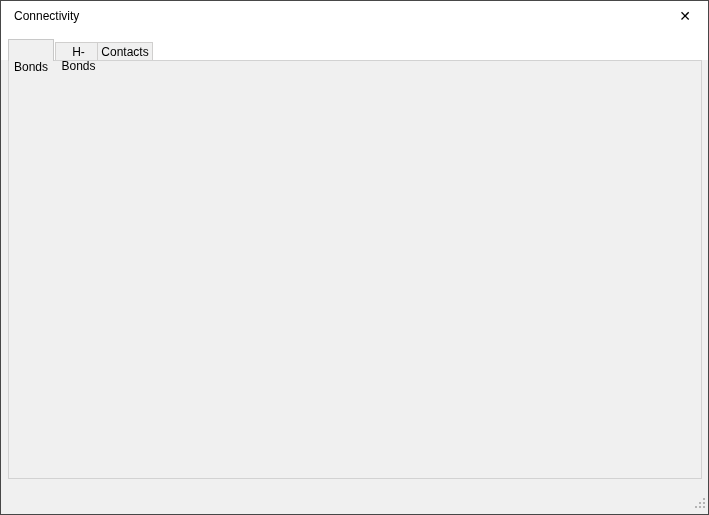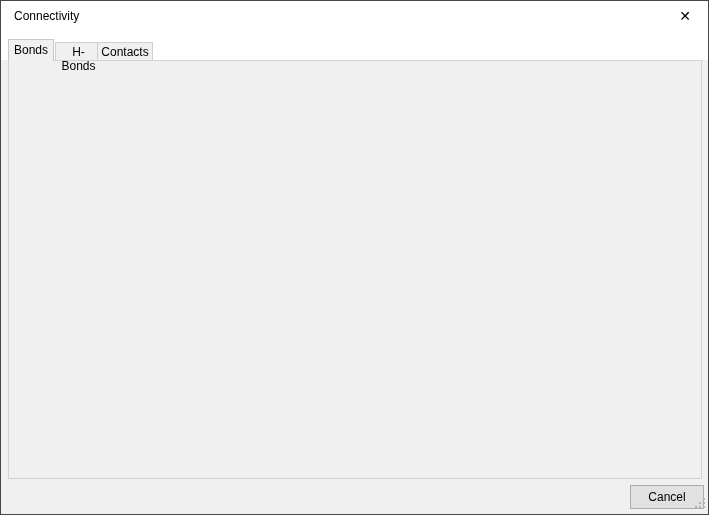--- a/index.html
+++ b/index.html
@@ -7,21 +7,21 @@
   body { font-family:"Liberation Sans", sans-serif; font-size:12px; color:#000; }
   .dialog { position:relative; width:709px; height:515px; background:#f0f0f0; border:1px solid #474747; overflow:hidden; }
 
   
   .titlebar { position:absolute; left:0; top:0; width:707px; height:30px; background:#fff; }
   .title { position:absolute; left:13px; top:8px; font-size:12px; }
   .close-btn { position:absolute; right:0; top:0; width:46px; height:30px; background:#fff; text-align:center; line-height:30px; font-size:14px; cursor:default; }
   .tabstrip-bg { position:absolute; left:0; top:30px; width:707px; height:29px; background:#fff; }
 
   
-  .tab { position:absolute; background:#f0f0f0; border:1px solid #d0cfce; border-bottom:none; text-align:center; z-index:3; padding-top:3px; }
+  .tab { position:absolute; background:#f0f0f0; border:1px solid #d0cfce; border-bottom:none; text-align:center; z-index:3; padding-top:20px; }
   .tab.active { top:38px; height:22px; z-index:5; background:#f0f0f0; border-color:#c8c8c8; }
   .tab.inactive { top:41px; height:18px; padding-top:2px; }
 
   
   .tabpage { position:absolute; left:7px; top:59px; width:694px; height:419px; background:#f0f0f0; border:1px solid #d2d2d2; z-index:2; }
 
   .lbl { position:absolute; white-space:nowrap; }
   u { text-decoration:underline; }
 
   
@@ -362,21 +362,20 @@
         <line x1="26" y1="105" x2="30" y2="105" stroke="#000"></line>
         <text x="24" y="109" text-anchor="end">1</text>
         <line x1="26" y1="72" x2="30" y2="72" stroke="#000"></line>
         <text x="24" y="76" text-anchor="end">2</text>
         <line x1="26" y1="39" x2="30" y2="39" stroke="#000"></line>
         <text x="24" y="43" text-anchor="end">3</text>
         <line x1="26" y1="6" x2="30" y2="6" stroke="#000"></line>
         <text x="24" y="10" text-anchor="end">4</text>
       </svg></div>
 
-  <div class="btn" style="left:629px; top:484px; width:74px; height:24px; line-height:22px;">Cancel</div>
 
   <div class="grip">
     <svg width="11" height="11">
         <g fill="#b4b4b4">
           <rect x="8" y="8" width="2" height="2"></rect>
           <rect x="8" y="4" width="2" height="2"></rect>
           <rect x="4" y="8" width="2" height="2"></rect>
           <rect x="8" y="0" width="2" height="2"></rect>
           <rect x="0" y="8" width="2" height="2"></rect>
           <rect x="4" y="4" width="2" height="2"></rect>

